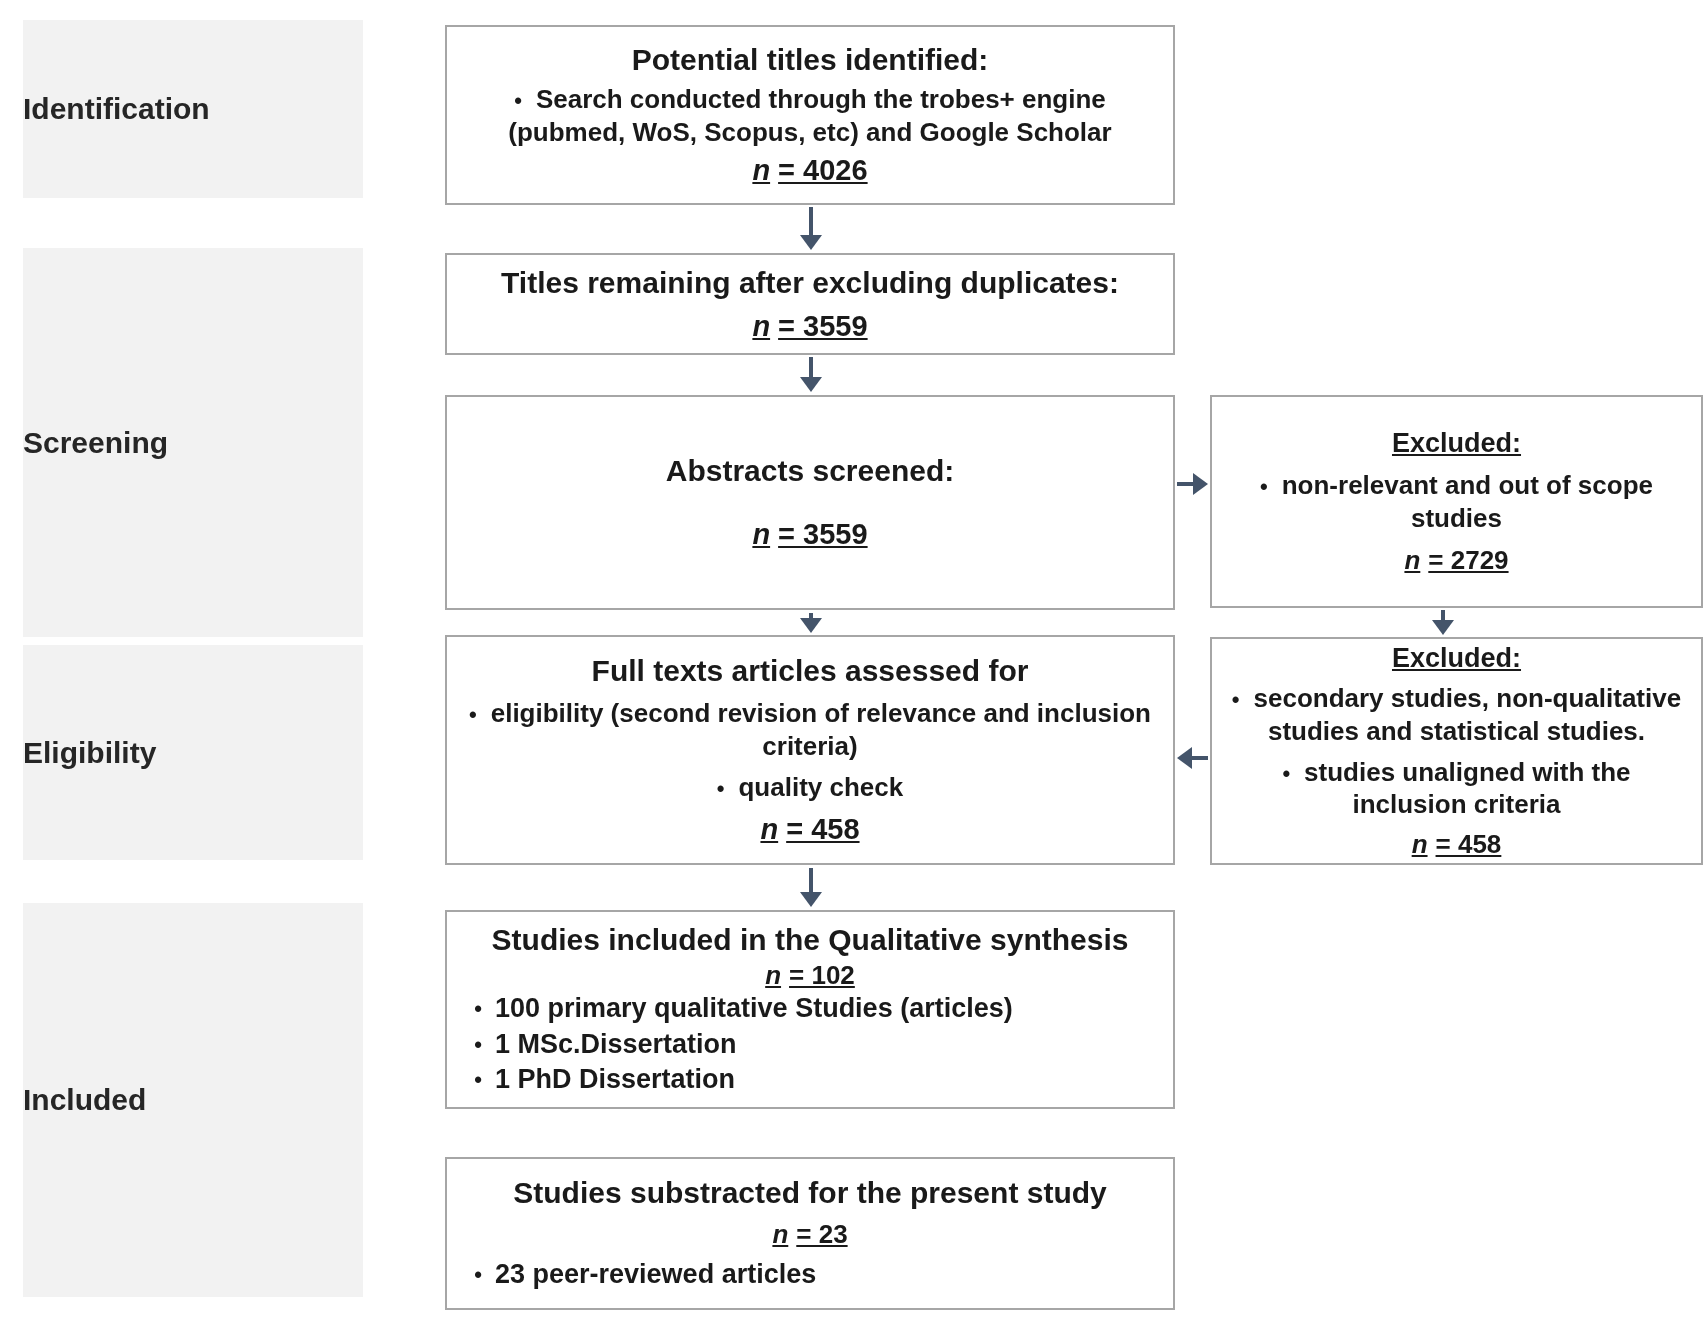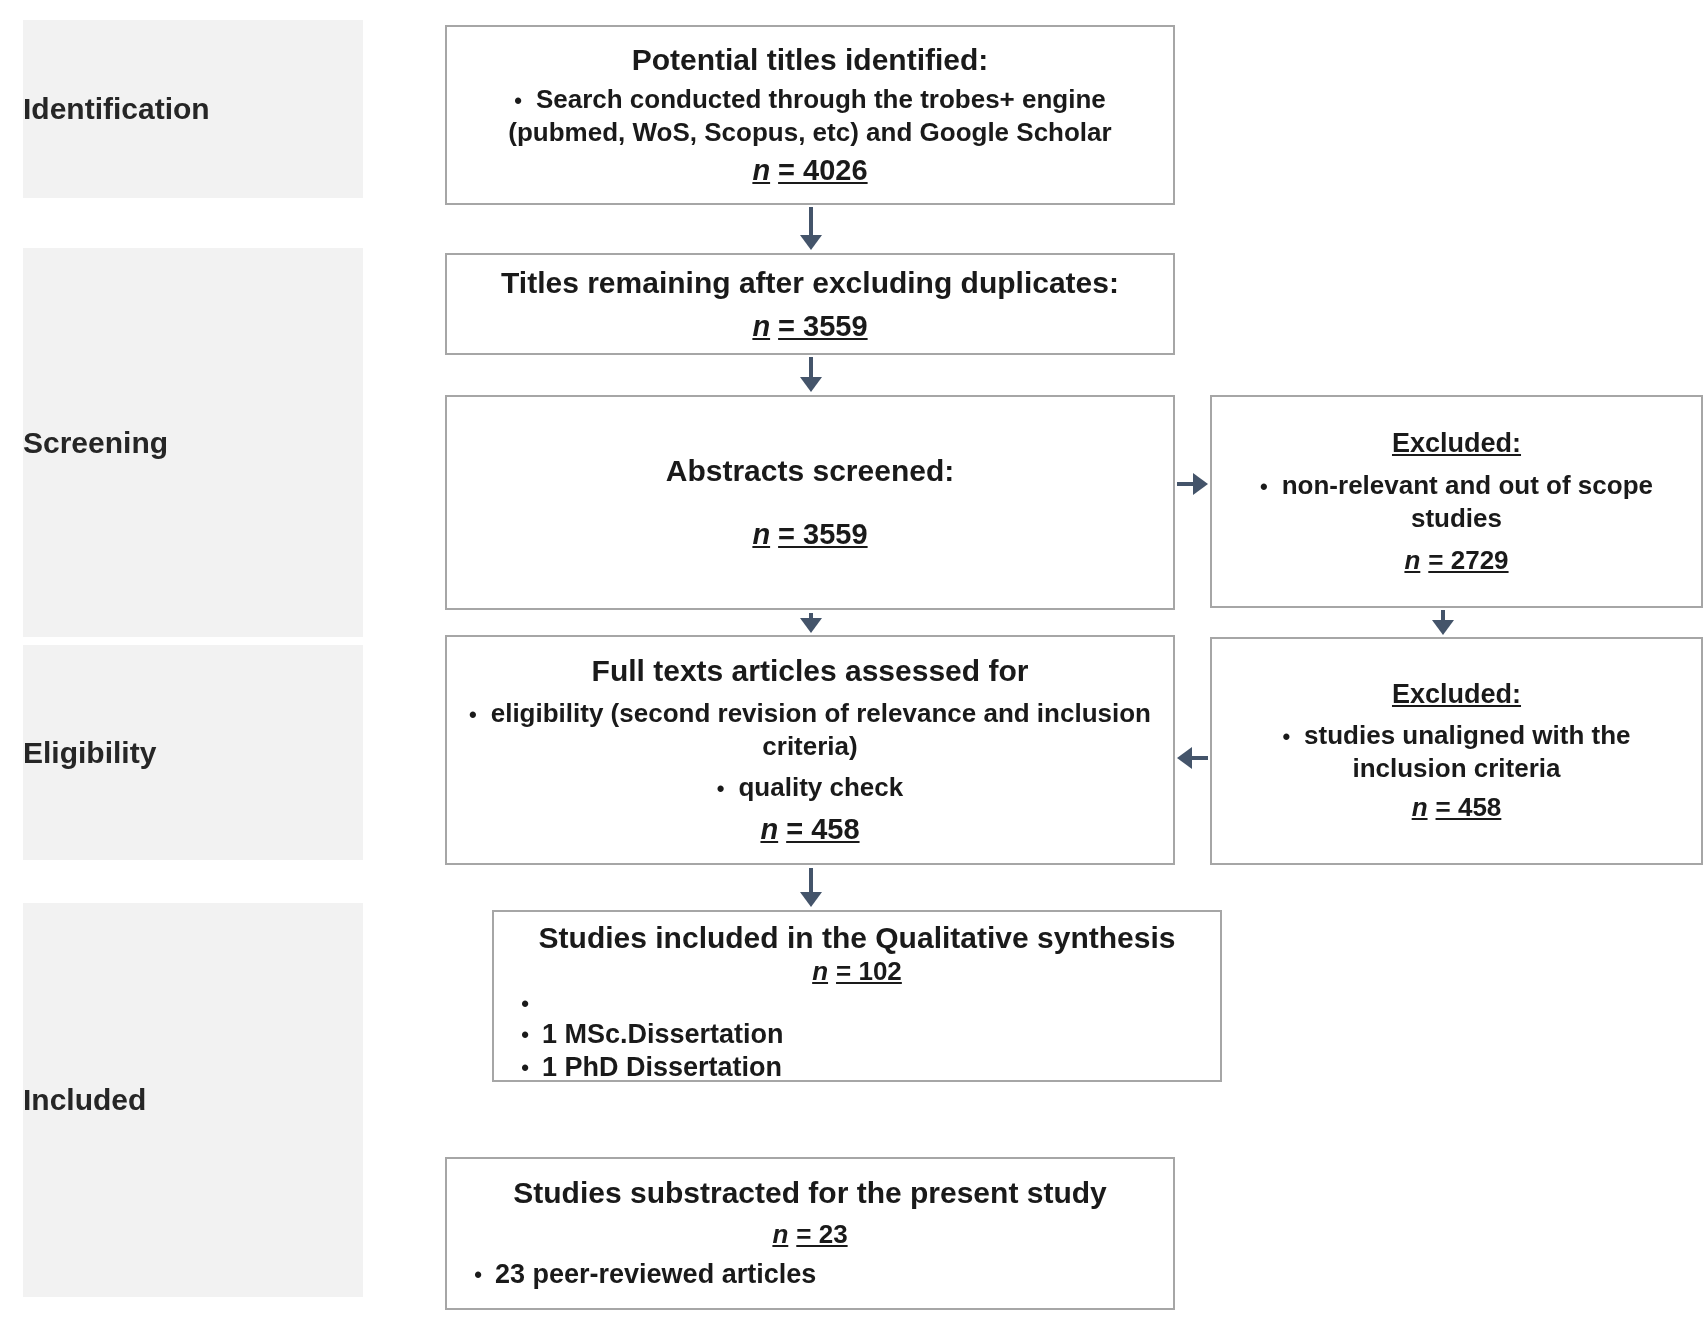--- a/index.html
+++ b/index.html
@@ -37,21 +37,21 @@
     box-sizing:border-box;
     display:flex;flex-direction:column;
     font-weight:700;
   }
   .main{left:445px;width:730px;}
   .side{left:1210px;width:493px;}
   #box-potential{top:25px;height:180px;padding:10px 14px;justify-content:space-evenly;}
   #box-duplicates{top:253px;height:102px;justify-content:center;gap:8px;padding:4px 10px;}
   #box-abstracts{top:395px;height:215px;justify-content:center;gap:28px;padding:8px 10px;}
   #box-fulltexts{top:635px;height:230px;justify-content:space-evenly;padding:8px 12px;}
-  #box-synthesis{top:910px;height:172px;justify-content:space-evenly;padding:8px 14px;margin-left:47px;}
+  #box-synthesis{top:910px;height:199px;justify-content:space-evenly;padding:8px 14px;}
   #box-present{top:1157px;height:153px;justify-content:space-evenly;padding:8px 14px;}
   #box-excluded-1{top:395px;height:213px;justify-content:center;gap:10px;padding:8px 12px;}
   #box-excluded-2{top:637px;height:228px;justify-content:center;gap:8px;padding:8px 10px;}
 
   .btitle{font-size:30px;line-height:1.2;text-align:center;}
   .btitle.sm{font-size:27px;text-decoration:underline;}
   .bullet-c{font-size:26px;line-height:1.26;text-align:center;}
   .bullet-c .mk{margin-right:14px;font-size:22px;}
   .bullet-row{display:flex;align-items:flex-start;font-size:27px;line-height:1.25;text-align:left;}
   .bullet-row .mk{flex:0 0 34px;text-align:center;font-size:22px;padding-top:3px;}
@@ -114,20 +114,21 @@
     <div class="bullet-c"><span class="mk">•</span><span>eligibility (second revision of relevance and inclusion criteria)</span></div>
     <div class="bullet-c"><span class="mk">•</span><span>quality check</span></div>
     <div class="nline"><span class="nsym">n</span><span>= 458</span></div>
   </div>
 
   <div class="fbox main" id="box-synthesis">
     <div class="btitle">Studies included in the Qualitative synthesis</div>
     <div class="nline sm"><span class="nsym">n</span><span>= 102</span></div>
     <div class="bullet-row">
         <span class="mk">•</span>
+        <span>100 primary qualitative Studies (articles)</span>
       </div>
     <div class="bullet-row">
         <span class="mk">•</span>
         <span>1 MSc.Dissertation</span>
       </div>
     <div class="bullet-row">
         <span class="mk">•</span>
         <span>1 PhD Dissertation</span>
       </div>
   </div>
@@ -142,20 +143,21 @@
   </div>
 
   <div class="fbox side" id="box-excluded-1">
     <div class="btitle sm">Excluded:</div>
     <div class="bullet-c"><span class="mk">•</span><span>non-relevant and out of scope studies</span></div>
     <div class="nline sm"><span class="nsym">n</span><span>= 2729</span></div>
   </div>
 
   <div class="fbox side" id="box-excluded-2">
     <div class="btitle sm">Excluded:</div>
+    <div class="bullet-c"><span class="mk">•</span><span>secondary studies, non-qualitative studies and statistical studies.</span></div>
     <div class="bullet-c"><span class="mk">•</span><span>studies unaligned with the inclusion criteria</span></div>
     <div class="nline sm"><span class="nsym">n</span><span>= 458</span></div>
   </div>
 
   <div class="arrow-v" id="arrow-1">
       <div class="shaft"></div>
       <div class="head"></div>
     </div>
   <div class="arrow-v" id="arrow-2">
       <div class="shaft"></div>

